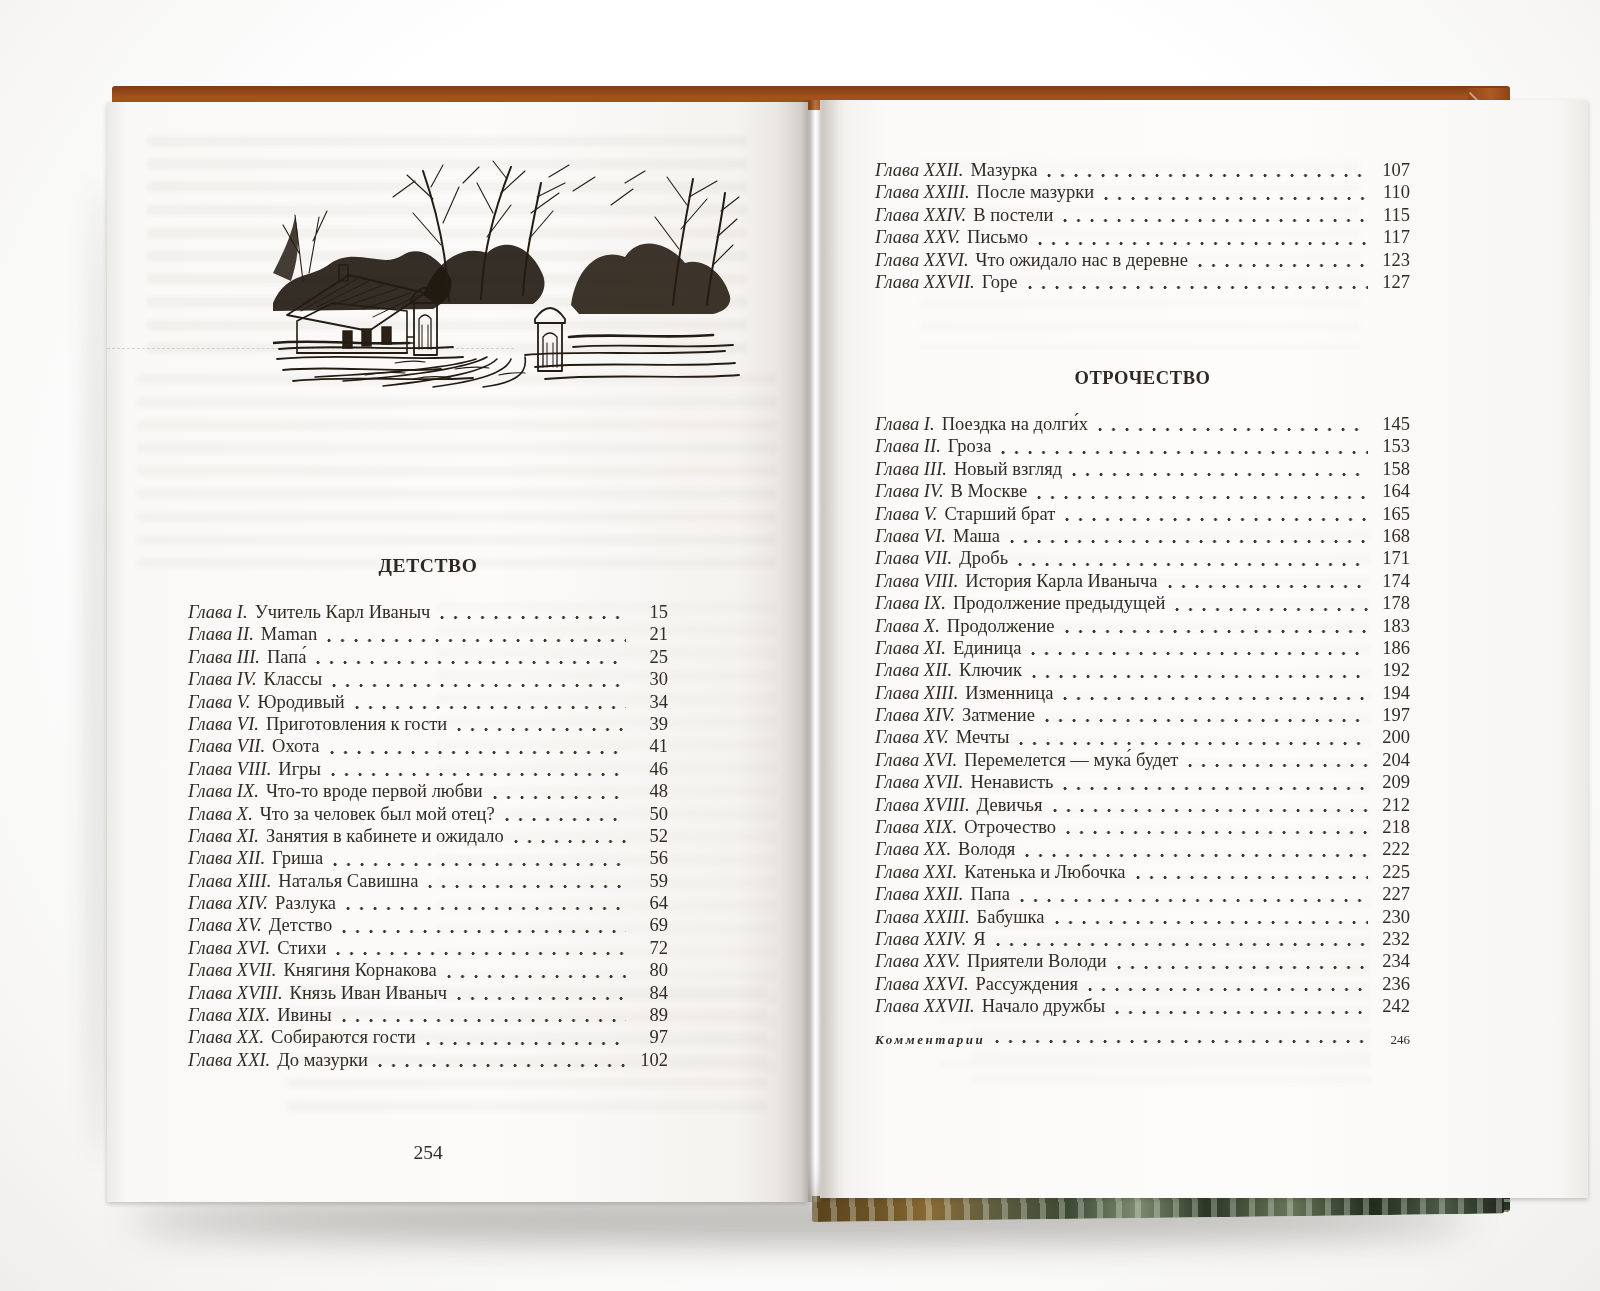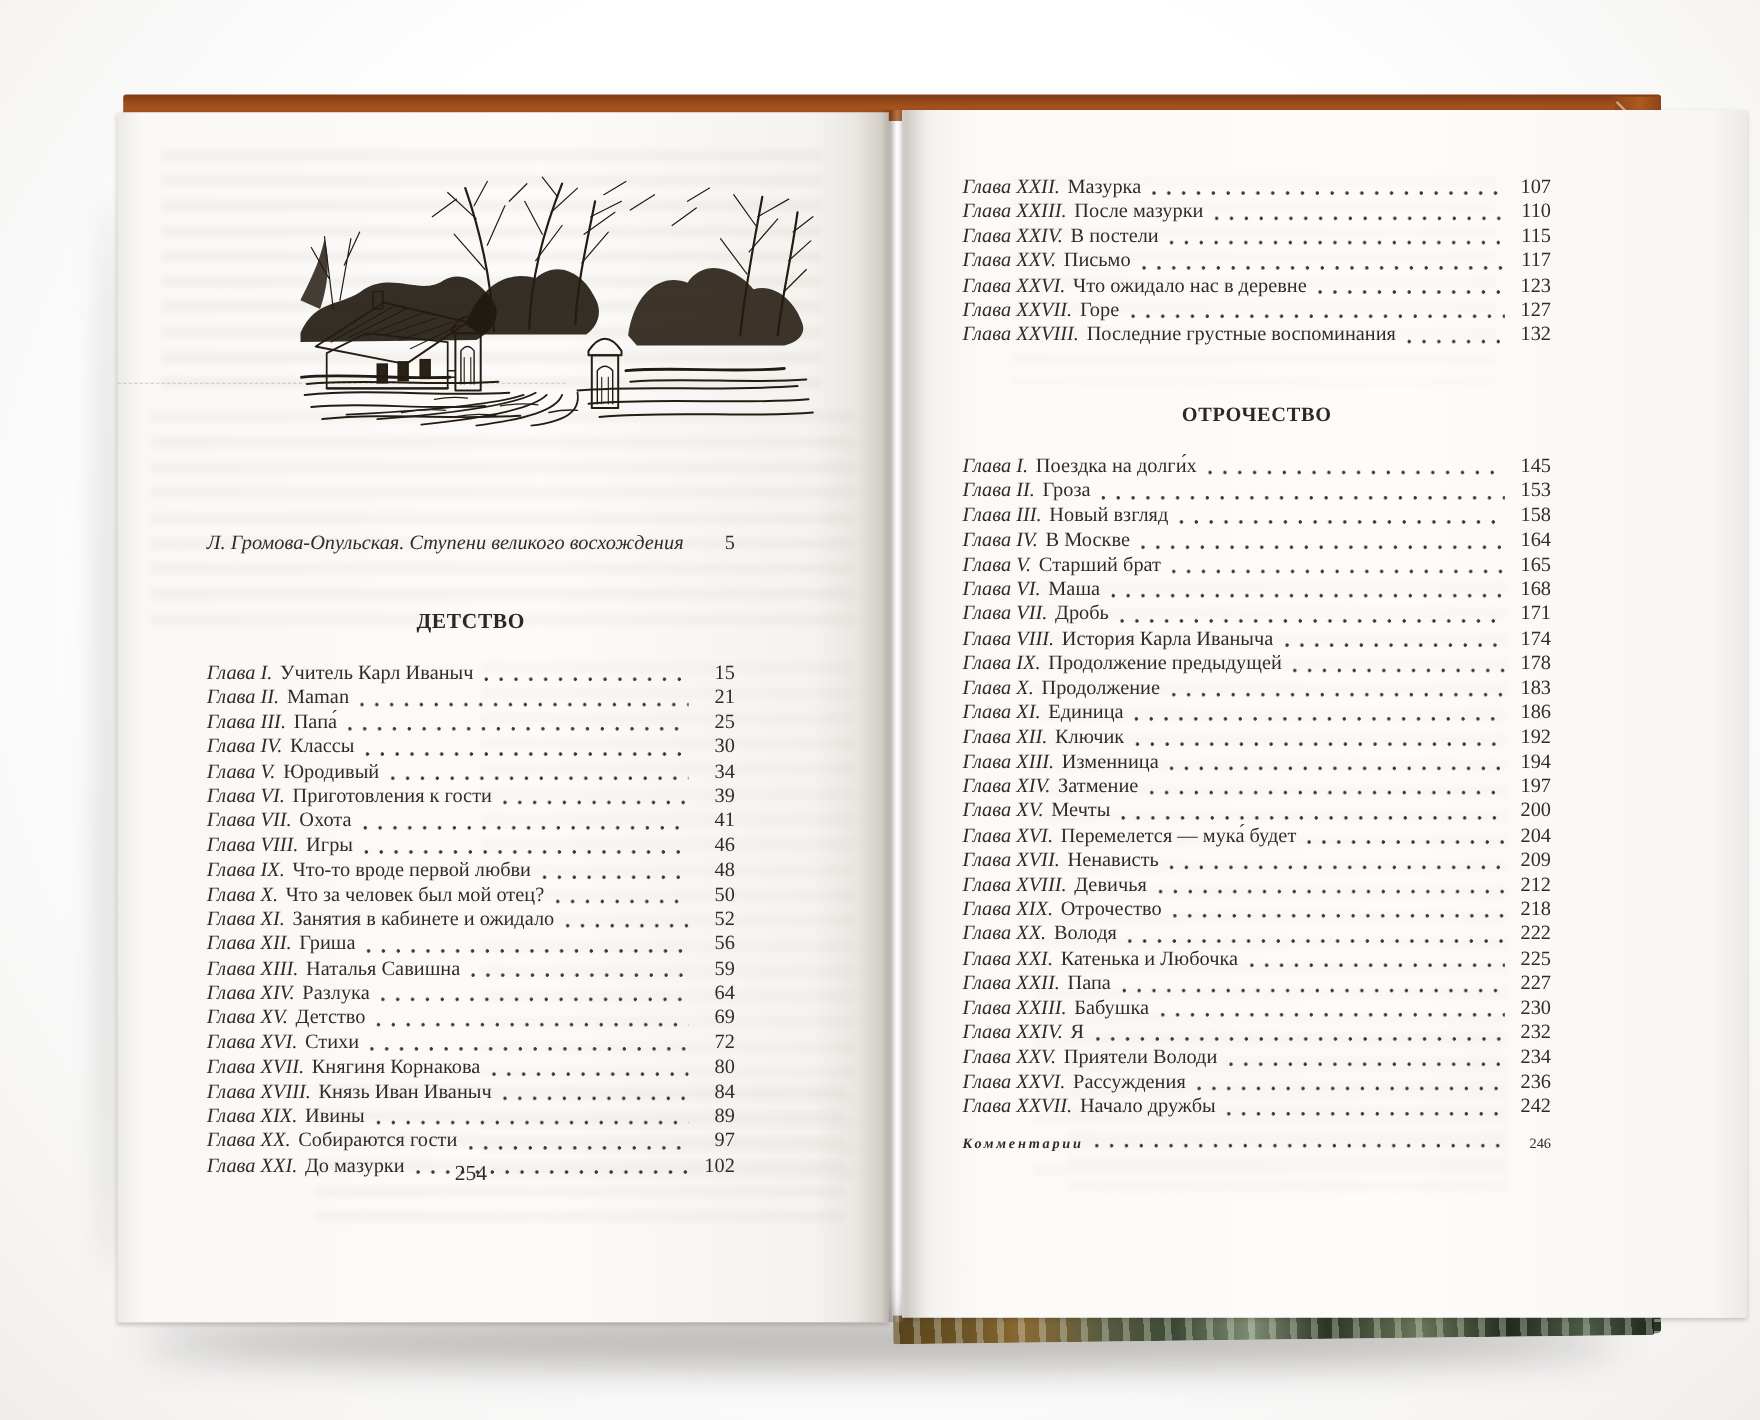--- a/index.html
+++ b/index.html
@@ -90,21 +90,21 @@
   .chap{font-style:italic;}
   .ttl{margin-left:7px;}
   .leader{flex:1 1 auto;align-self:flex-end;height:5px;margin:0 6px 4px 10px;min-width:0;
       background-image:radial-gradient(circle at 2px 2.5px,#3e362c 1.25px,rgba(0,0,0,0) 1.8px);
       background-size:13.5px 5px;background-repeat:repeat-x;}
   .pg{min-width:36px;text-align:right;}
   .spacer{flex:1 1 auto;}
   .comments-row{position:absolute;left:55px;top:932px;width:535px;display:flex;align-items:baseline;
       font-size:13px;white-space:nowrap;}
   .comments-label{font-style:italic;font-weight:bold;letter-spacing:2.5px;}
-  .folio{position:absolute;left:81px;top:955px;width:480px;text-align:center;font-size:19.5px;}
+  .folio{position:absolute;left:81px;top:1040px;width:480px;text-align:center;font-size:19.5px;}
 
   svg .ink{stroke:#241c12;fill:none;stroke-linecap:round;stroke-linejoin:round;}
 </style>
 </head>
 <body>
 
 <div class="photo">
 
   <div class="shadow-bottom"></div>
   <div class="shadow-right"></div>
@@ -200,25 +200,20 @@
         <path d="M272,226 C340,220 410,227 466,222"></path>
         <path d="M300,194 C350,190 410,196 460,192"></path>
       </g>
       <g class="ink" stroke-width="2.6">
         <path d="M0,190 C40,186 90,192 136,190"></path>
         <path d="M296,184 C340,180 390,186 440,182"></path>
       </g>
     </svg>
 
 
-    <div class="intro-row">
-      <span class="intro-label">Л. Громова-Опульская. Ступени великого восхождения</span>
-      <span class="spacer"></span>
-      <span class="pg">5</span>
-    </div>
 
     <div class="h-section h-childhood">ДЕТСТВО</div>
 
     <div class="toc toc-left-list" id="toc-left">
         <div class="toc-row">
           <span class="chap">Глава I.</span>
           <span class="ttl">Учитель Карл Иваныч</span>
           <span class="leader"></span>
           <span class="pg">15</span>
         </div>
@@ -381,26 +376,20 @@
           <span class="chap">Глава XXVI.</span>
           <span class="ttl">Что ожидало нас в деревне</span>
           <span class="leader"></span>
           <span class="pg">123</span>
         </div>
         <div class="toc-row">
           <span class="chap">Глава XXVII.</span>
           <span class="ttl">Горе</span>
           <span class="leader"></span>
           <span class="pg">127</span>
-        </div>
-        <div class="toc-row">
-          <span class="chap">Глава XXVIII.</span>
-          <span class="ttl">Последние грустные воспоминания</span>
-          <span class="leader"></span>
-          <span class="pg">132</span>
         </div>
       </div>
 
     <div class="h-section h-boyhood">ОТРОЧЕСТВО</div>
 
     <div class="toc toc-r2" id="toc-right-2">
         <div class="toc-row">
           <span class="chap">Глава I.</span>
           <span class="ttl">Поездка на долги́х</span>
           <span class="leader"></span>

